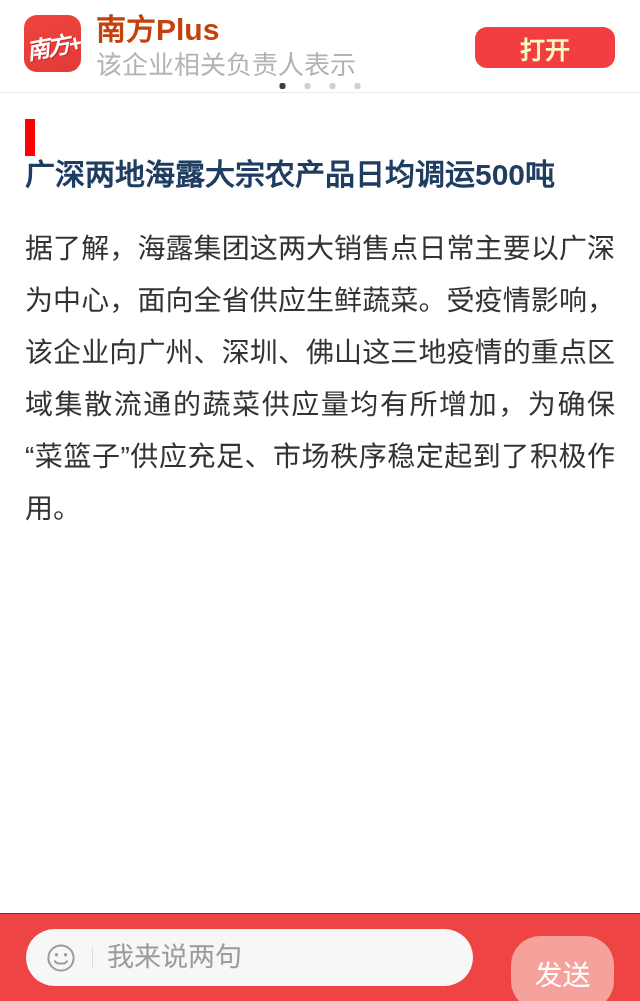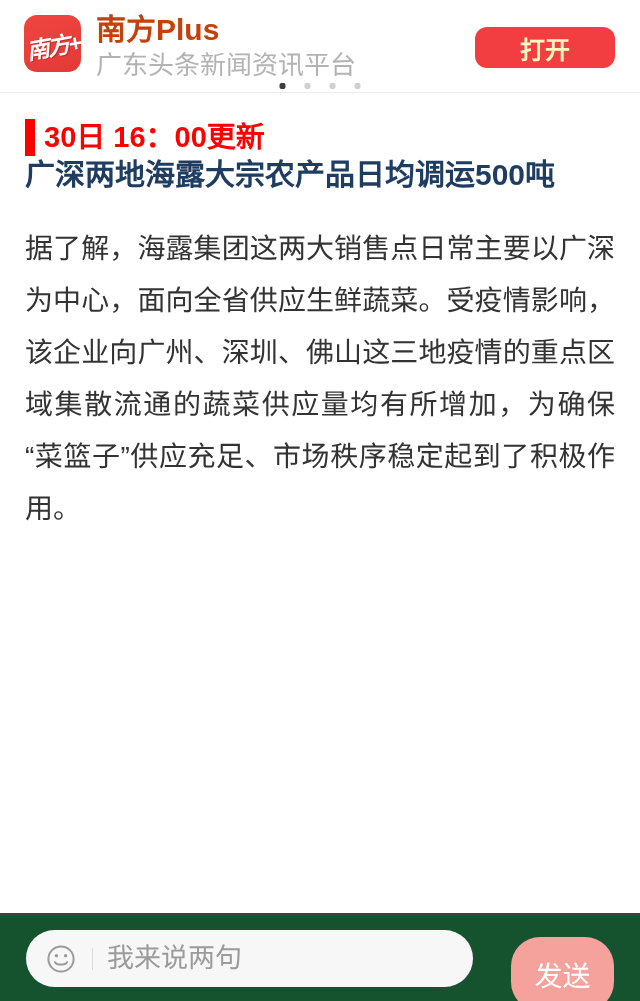--- a/index.html
+++ b/index.html
@@ -108,22 +108,22 @@
     color: #333333;
     text-align: justify;
     text-justify: inter-character;
   }
 
   
   .comment-bar {
     position: absolute;
     left: 0; bottom: 0;
     width: 640px; height: 88px;
-    background: #14532d;
-    border-top: 3px solid #404040;
+    background: #ef4444;
+    border-top: 1px solid #404040;
     display: flex; align-items: center;
     padding: 0 26px;
   }
   .comment-input-pill {
     flex: 1 1 auto;
     height: 57px;
     background: #f7f7f7;
     border-radius: 29px;
     display: flex; align-items: center;
     padding: 0 18px;
@@ -166,35 +166,34 @@
 </style>
 </head>
 <body>
 
 <header class="app-banner">
   <div class="app-logo">
     <span class="logo-script">南方+</span>
   </div>
   <div class="app-titles">
     <div class="app-name">南方Plus</div>
-    <div class="app-tagline">广东头条新闻资讯平台</div>
+    <div class="app-tagline">该企业相关负责人表示</div>
   </div>
   <button class="open-button">打开</button>
   <div class="carousel-dots" id="carousel-dots">
       <span class="dot active"></span>
       <span class="dot"></span>
       <span class="dot"></span>
       <span class="dot"></span>
     </div>
 </header>
 
 <main class="article">
   <div class="update-row">
     <span class="update-bar"></span>
-    <span class="update-label">30日 16：00更新</span>
   </div>
 
   <h1 class="headline">广深两地海露大宗农产品日均调运500吨</h1>
 
   <p class="body-paragraph">据了解，海露集团这两大销售点日常主要以广深为中心，面向全省供应生鲜蔬菜。受疫情影响，该企业向广州、深圳、佛山这三地疫情的重点区域集散流通的蔬菜供应量均有所增加，为确保“菜篮子”供应充足、市场秩序稳定起到了积极作用。</p>
 </main>
 
 <footer class="comment-bar">
   <div class="comment-input-pill">
     <button class="emoji-button">

